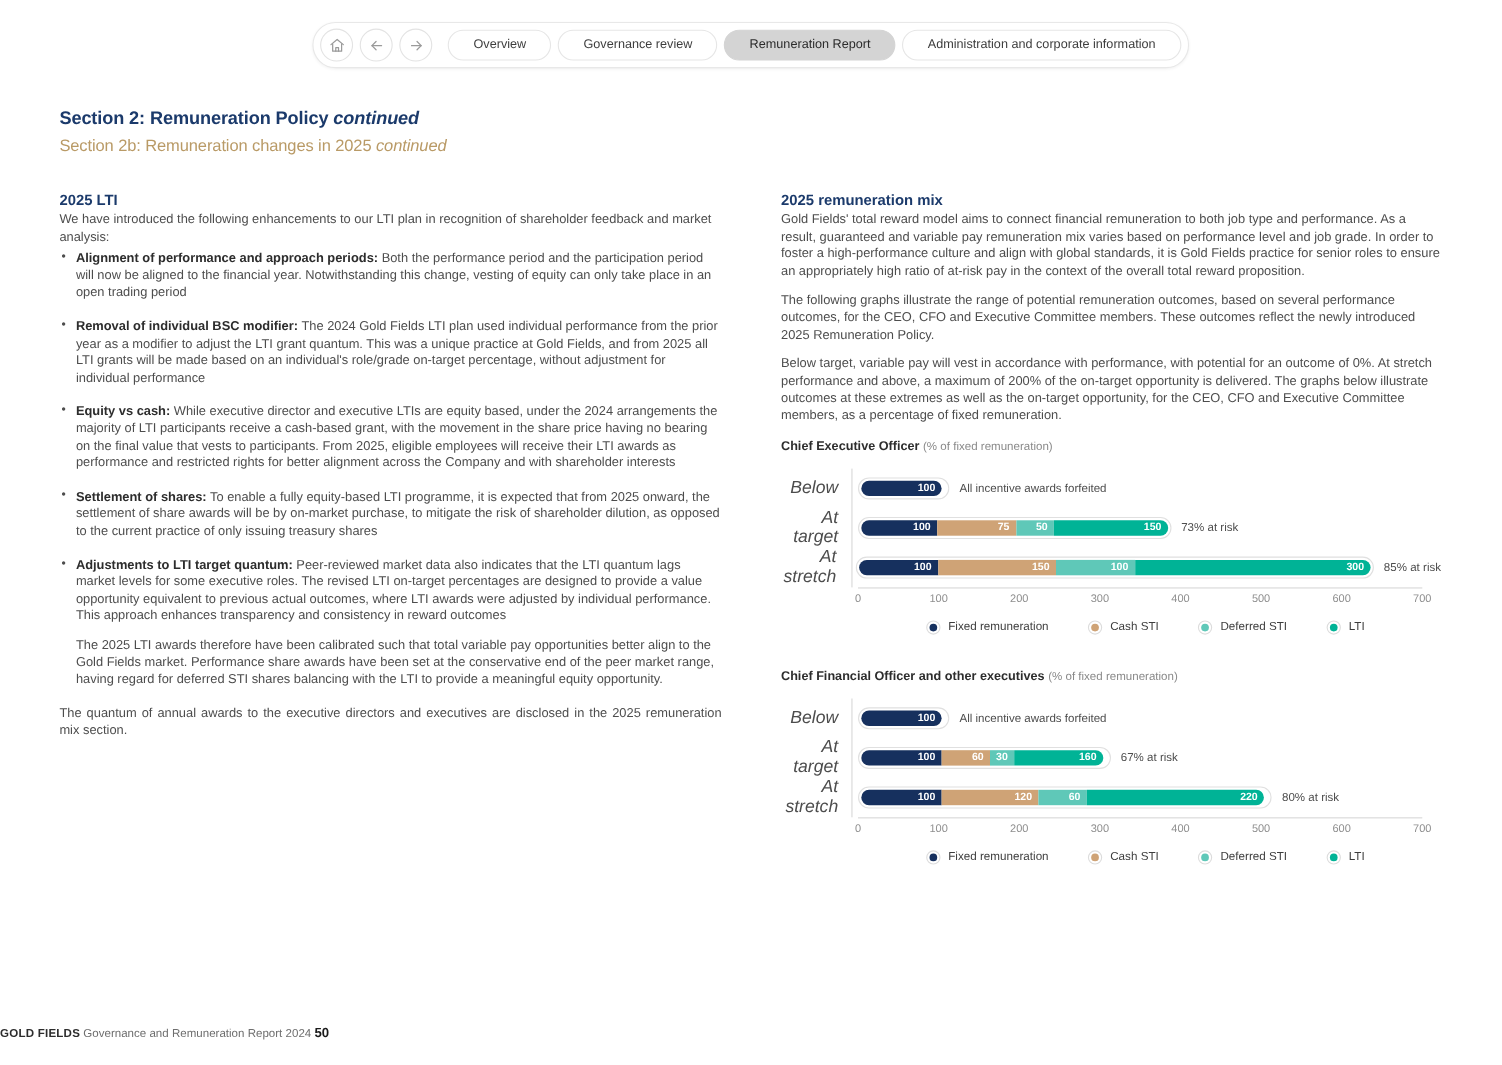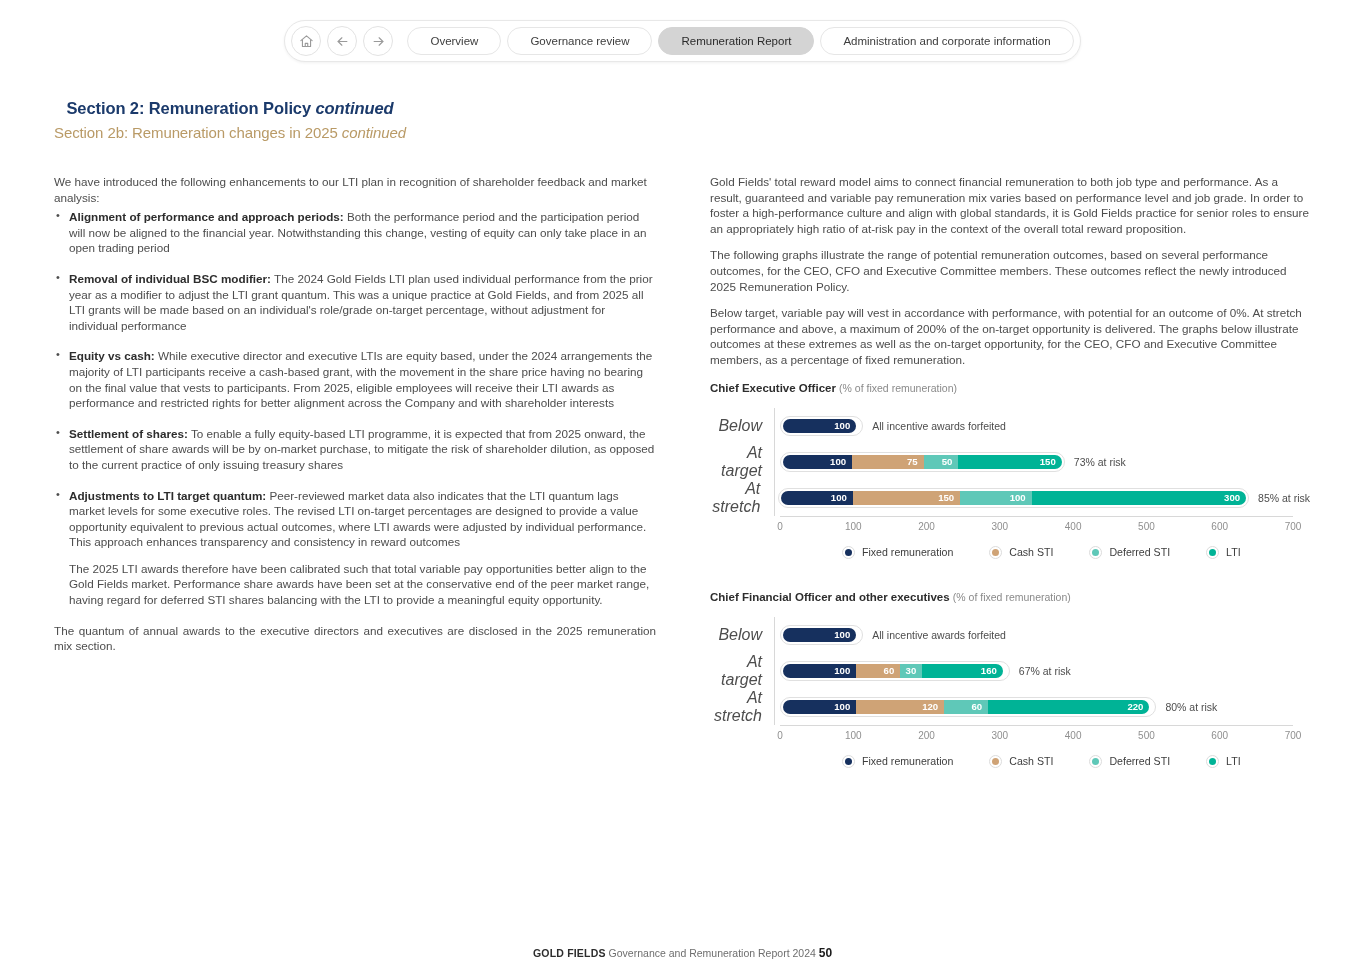--- a/index.html
+++ b/index.html
@@ -46,21 +46,20 @@
     background: #d4d4d4;
     border-color: #d4d4d4;
     color: #2b2b2b;
   }
 
   
   .page-head { position: absolute; left: 54px; top: 99px; }
   .h1 {
     font-size: 16.5px; font-weight: bold; color: #1b3a6b;
     letter-spacing: -0.1px;
-    text-align: center;
   }
   .h1 em { font-weight: bold; font-style: italic; }
   .h2 {
     font-size: 15px; color: #b99a66; margin-top: 6px;
     letter-spacing: -0.1px;
   }
   .h2 em { font-style: italic; }
 
   
   .col-left { position: absolute; left: 54px; top: 174px; width: 602px; }
@@ -168,22 +167,22 @@
   .legend-dot-outer {
     width: 13px; height: 13px; border-radius: 50%;
     border: 1px solid #dcdcdc;
     display: flex; align-items: center; justify-content: center;
     margin-right: 7px; background: #fff;
   }
   .legend-dot { width: 7px; height: 7px; border-radius: 50%; }
 
   
   .footer {
-    position: absolute; bottom: 8px; left: 0; width: 100%;
-    text-align: center; font-size: 10.5px; color: #6e6e6e;
+    position: absolute; bottom: 22px; left: 0; width: 100%;
+    font-size: 10.5px; color: #6e6e6e;
   }
   .footer b.brand { color: #2d2d2d; font-weight: bold; letter-spacing: 0.2px; }
   .footer b.page { color: #1b1b1b; font-weight: bold; font-size: 12px; }
 </style>
 </head>
 <body>
 
 <div class="nav-wrap">
   <div class="nav-bar">
     <div class="nav-circle">
@@ -215,33 +214,35 @@
 <div class="page-head">
   <div class="h1">
     <span>Section 2: Remuneration Policy </span><em>continued</em>
   </div>
   <div class="h2">
     <span>Section 2b: Remuneration changes in 2025 </span><em>continued</em>
   </div>
 </div>
 
 <div class="col-left">
+  <div class="sec-title">2025 LTI</div>
   <p class="body tight" style="margin-bottom:4px">We have introduced the following enhancements to our LTI plan in recognition of shareholder feedback and market analysis:</p>
   <ul class="bullets">
     <li><b>Alignment of performance and approach periods:</b><span> Both the performance period and the participation period will now be aligned to the financial year. Notwithstanding this change, vesting of equity can only take place in an open trading period</span></li>
     <li><b>Removal of individual BSC modifier:</b><span> The 2024 Gold Fields LTI plan used individual performance from the prior year as a modifier to adjust the LTI grant quantum. This was a unique practice at Gold Fields, and from 2025 all LTI grants will be made based on an individual's role/grade on-target percentage, without adjustment for individual performance</span></li>
     <li><b>Equity vs cash:</b><span> While executive director and executive LTIs are equity based, under the 2024 arrangements the majority of LTI participants receive a cash-based grant, with the movement in the share price having no bearing on the final value that vests to participants. From 2025, eligible employees will receive their LTI awards as performance and restricted rights for better alignment across the Company and with shareholder interests</span></li>
     <li><b>Settlement of shares:</b><span> To enable a fully equity-based LTI programme, it is expected that from 2025 onward, the settlement of share awards will be by on-market purchase, to mitigate the risk of shareholder dilution, as opposed to the current practice of only issuing treasury shares</span></li>
     <li style="margin-bottom:11px"><b>Adjustments to LTI target quantum:</b><span> Peer-reviewed market data also indicates that the LTI quantum lags market levels for some executive roles. The revised LTI on-target percentages are designed to provide a value opportunity equivalent to previous actual outcomes, where LTI awards were adjusted by individual performance. This approach enhances transparency and consistency in reward outcomes</span></li>
   </ul>
   <div class="li-plain">The 2025 LTI awards therefore have been calibrated such that total variable pay opportunities better align to the Gold Fields market. Performance share awards have been set at the conservative end of the peer market range, having regard for deferred STI shares balancing with the LTI to provide a meaningful equity opportunity.</div>
   <p class="body justify">The quantum of annual awards to the executive directors and executives are disclosed in the 2025 remuneration mix section.</p>
 </div>
 
 <div class="col-right">
+  <div class="sec-title">2025 remuneration mix</div>
   <p class="body">Gold Fields' total reward model aims to connect financial remuneration to both job type and performance. As a result, guaranteed and variable pay remuneration mix varies based on performance level and job grade. In order to foster a high-performance culture and align with global standards, it is Gold Fields practice for senior roles to ensure an appropriately high ratio of at-risk pay in the context of the overall total reward proposition.</p>
   <p class="body">The following graphs illustrate the range of potential remuneration outcomes, based on several performance outcomes, for the CEO, CFO and Executive Committee members. These outcomes reflect the newly introduced 2025 Remuneration Policy.</p>
   <p class="body" style="margin-bottom:14px">Below target, variable pay will vest in accordance with performance, with potential for an outcome of 0%. At stretch performance and above, a maximum of 200% of the on-target opportunity is delivered. The graphs below illustrate outcomes at these extremes as well as the on-target opportunity, for the CEO, CFO and Executive Committee members, as a percentage of fixed remuneration.</p>
 
   <div class="chart-block">
     <div class="chart-title">
       <span>Chief Executive Officer</span>
       <span class="sub">(% of fixed remuneration)</span>
     </div>
     <div class="plot">

